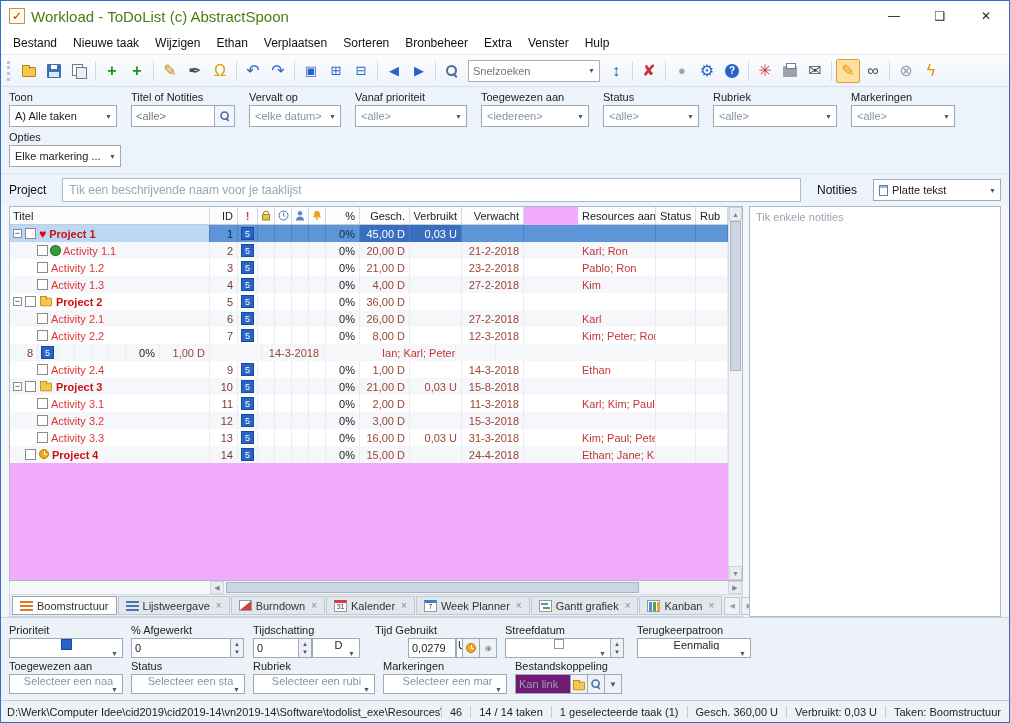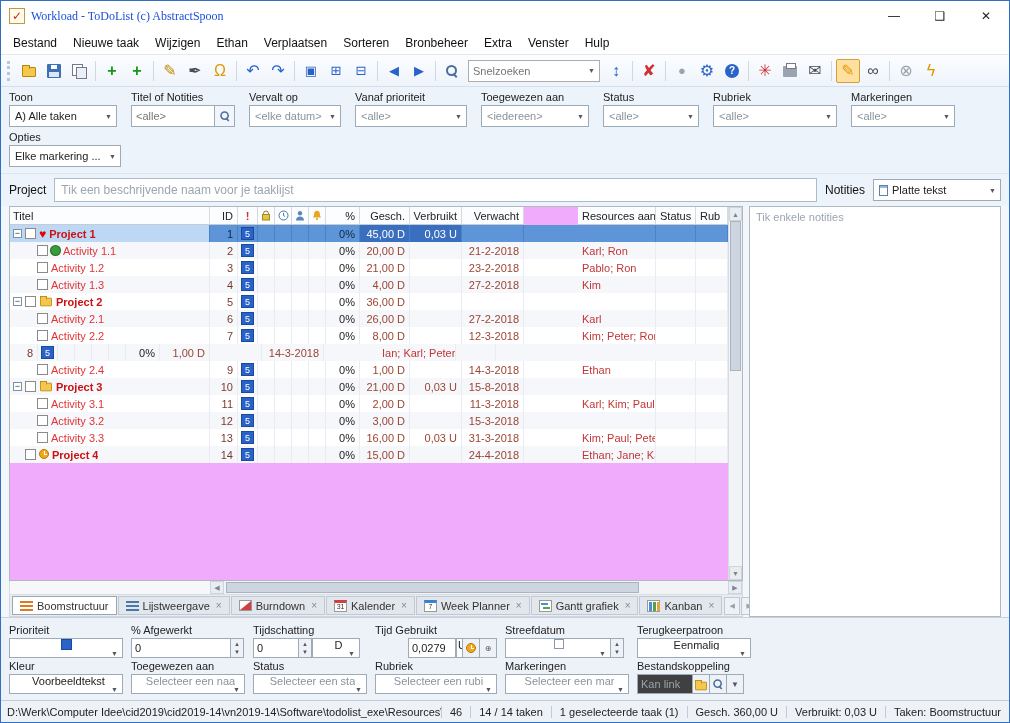--- a/index.html
+++ b/index.html
@@ -3,21 +3,21 @@
 <meta charset="utf-8">
 <style>
 *{box-sizing:border-box;margin:0;padding:0;}
 html,body{width:1010px;height:723px;overflow:hidden;}
 body{font-family:"Liberation Sans","DejaVu Sans",sans-serif;font-size:12px;background:#fff;color:#111;}
 .window{width:1010px;height:723px;border:1px solid #2f6fc4;display:flex;flex-direction:column;background:#f3f6fa;}
 
 
 .titlebar{height:30px;display:flex;align-items:center;background:#fff;padding-left:8px;flex:none;}
 .appicon{width:16px;height:16px;border:1px solid #b89a4a;background:#fffbe8;color:#d02020;font-size:12px;line-height:14px;text-align:center;margin-right:6px;}
-.wtitle{font-size:12px;color:#1d4ed8;font-family:Liberation Serif, serif;}
+.wtitle{font-size:15px;color:#4d7c0f;}
 .winbtns{margin-left:auto;display:flex;height:30px;}
 .wbtn{width:46px;height:30px;display:flex;align-items:center;justify-content:center;font-size:12px;color:#222;}
 
 
 .menubar{height:24px;display:flex;align-items:center;background:#fff;border-bottom:1px solid #e4e8ee;padding-left:4px;flex:none;}
 .mitem{padding:0 8px;height:100%;display:flex;align-items:center;color:#111;}
 
 
 .toolbar{height:32px;display:flex;align-items:center;background:linear-gradient(#fcfdff,#eef4fb);border-bottom:1px solid #d4e0ec;padding:0 4px;flex:none;gap:1px;}
 .grip{width:5px;height:20px;border-left:3px dotted #b8c8d8;margin:0 4px 0 2px;}
@@ -76,21 +76,21 @@
 .flabel{font-size:11px;color:#222;}
 .combo{height:22px;background:#fff;border:1px solid #9daab8;display:flex;align-items:center;padding-left:5px;font-size:11px;color:#222;overflow:hidden;}
 .combo .cval{flex:1;white-space:nowrap;overflow:hidden;}
 .combo .arrow{margin-left:auto;width:15px;text-align:center;font-size:7px;color:#556;flex:none;}
 .muted{color:#8a939e;}
 .hrow{display:flex;align-items:center;}
 .fedit{height:22px;border:1px solid #9daab8;font-size:11px;padding:0 4px;color:#777;flex:1;min-width:0;font-family:inherit;}
 .fbtn{width:20px;height:22px;border:1px solid #9daab8;border-left:none;background:#f2f6fa;display:flex;align-items:center;justify-content:center;}
 
 
-.projectbar{display:flex;align-items:center;gap:8px;padding:4px 8px;background:#edf3fa;flex:none;}
+.projectbar{display:flex;align-items:center;gap:16px;padding:4px 8px;background:#edf3fa;flex:none;}
 .plabel{font-size:12px;color:#111;flex:none;}
 .pinput{flex:1;height:24px;border:1px solid #a8bccc;background:#fff;font-size:12px;padding:0 6px;color:#333;font-family:inherit;min-width:0;}
 .pinput::placeholder{color:#9aa6b2;}
 .notes-combo{width:128px;flex:none;height:22px;}
 
 
 .main{flex:1;display:flex;padding:0 8px;gap:6px;min-height:0;}
 .left{width:734px;flex:none;display:flex;flex-direction:column;min-height:0;}
 .tablewrap{flex:1;border:1px solid #b0b8c2;background:#f0abfc;display:flex;min-height:0;}
 .tg{flex:1;display:flex;flex-direction:column;overflow:hidden;}
@@ -154,21 +154,21 @@
 .notes{flex:1;border:1px solid #b0b8c2;background:#fff;padding:4px 6px;font-size:11px;}
 .ph{color:#9aa6b2;}
 
 
 .attrs{background:#edf2f8;border-top:1px solid #c8d2de;padding:4px 8px 6px;flex:none;}
 .arow{display:flex;gap:8px;margin-top:2px;align-items:flex-end;}
 .afield{display:flex;flex-direction:column;gap:2px;}
 .alabel{font-size:11px;color:#222;white-space:nowrap;}
 .attrs .combo,.attrs .edit{height:20px;flex-direction:column;}
 .edit{border:1px solid #9daab8;font-size:11px;padding:0 3px;font-family:inherit;color:#222;background:#fff;}
-.edit:disabled{background:#404040;color:#98a2ac;}
+.edit:disabled{background:#701a75;color:#98a2ac;}
 .spin{display:inline-flex;flex-direction:column;width:13px;height:20px;border:1px solid #9daab8;border-left:none;background:#eef1f5;justify-content:center;flex:none;}
 .spin i{font-style:normal;font-size:6px;line-height:8px;text-align:center;color:#556;}
 .swatch{width:11px;height:11px;background:#2a63c8;border:1px solid #1a4aa0;margin-right:4px;flex:none;}
 .abtn{width:17px;height:20px;border:1px solid #9daab8;border-left:none;background:#eef1f5;display:flex;align-items:center;justify-content:center;font-size:8px;color:#556;flex:none;}
 .dcb{width:10px;height:10px;border:1px solid #8a98a8;background:#fff;margin-right:4px;flex:none;}
 
 
 .statusbar{height:22px;flex:none;display:flex;align-items:center;background:#eef2f7;border-top:1px solid #c2ccd8;font-size:11px;color:#222;}
 .spath{flex:1;padding:0 6px;white-space:nowrap;overflow:hidden;}
 .sseg{border-left:1px solid #c2ccd8;padding:0 8px;white-space:nowrap;flex:none;}
@@ -890,27 +890,20 @@
       <div class="afield" style="width:114px">
         <div class="alabel">Terugkeerpatroon</div>
         <div class="combo">
           <span class="cval">Eenmalig</span>
           <span class="arrow">▼</span>
         </div>
       </div>
     </div>
     <div class="arow">
       <div class="afield" style="width:114px">
-        <div class="alabel">Kleur</div>
-        <div class="combo">
-          <span class="cval">Voorbeeldtekst</span>
-          <span class="arrow">▼</span>
-        </div>
-      </div>
-      <div class="afield" style="width:114px">
         <div class="alabel">Toegewezen aan</div>
         <div class="combo">
           <span class="cval muted">Selecteer een naa</span>
           <span class="arrow">▼</span>
         </div>
       </div>
       <div class="afield" style="width:114px">
         <div class="alabel">Status</div>
         <div class="combo">
           <span class="cval muted">Selecteer een sta</span>

